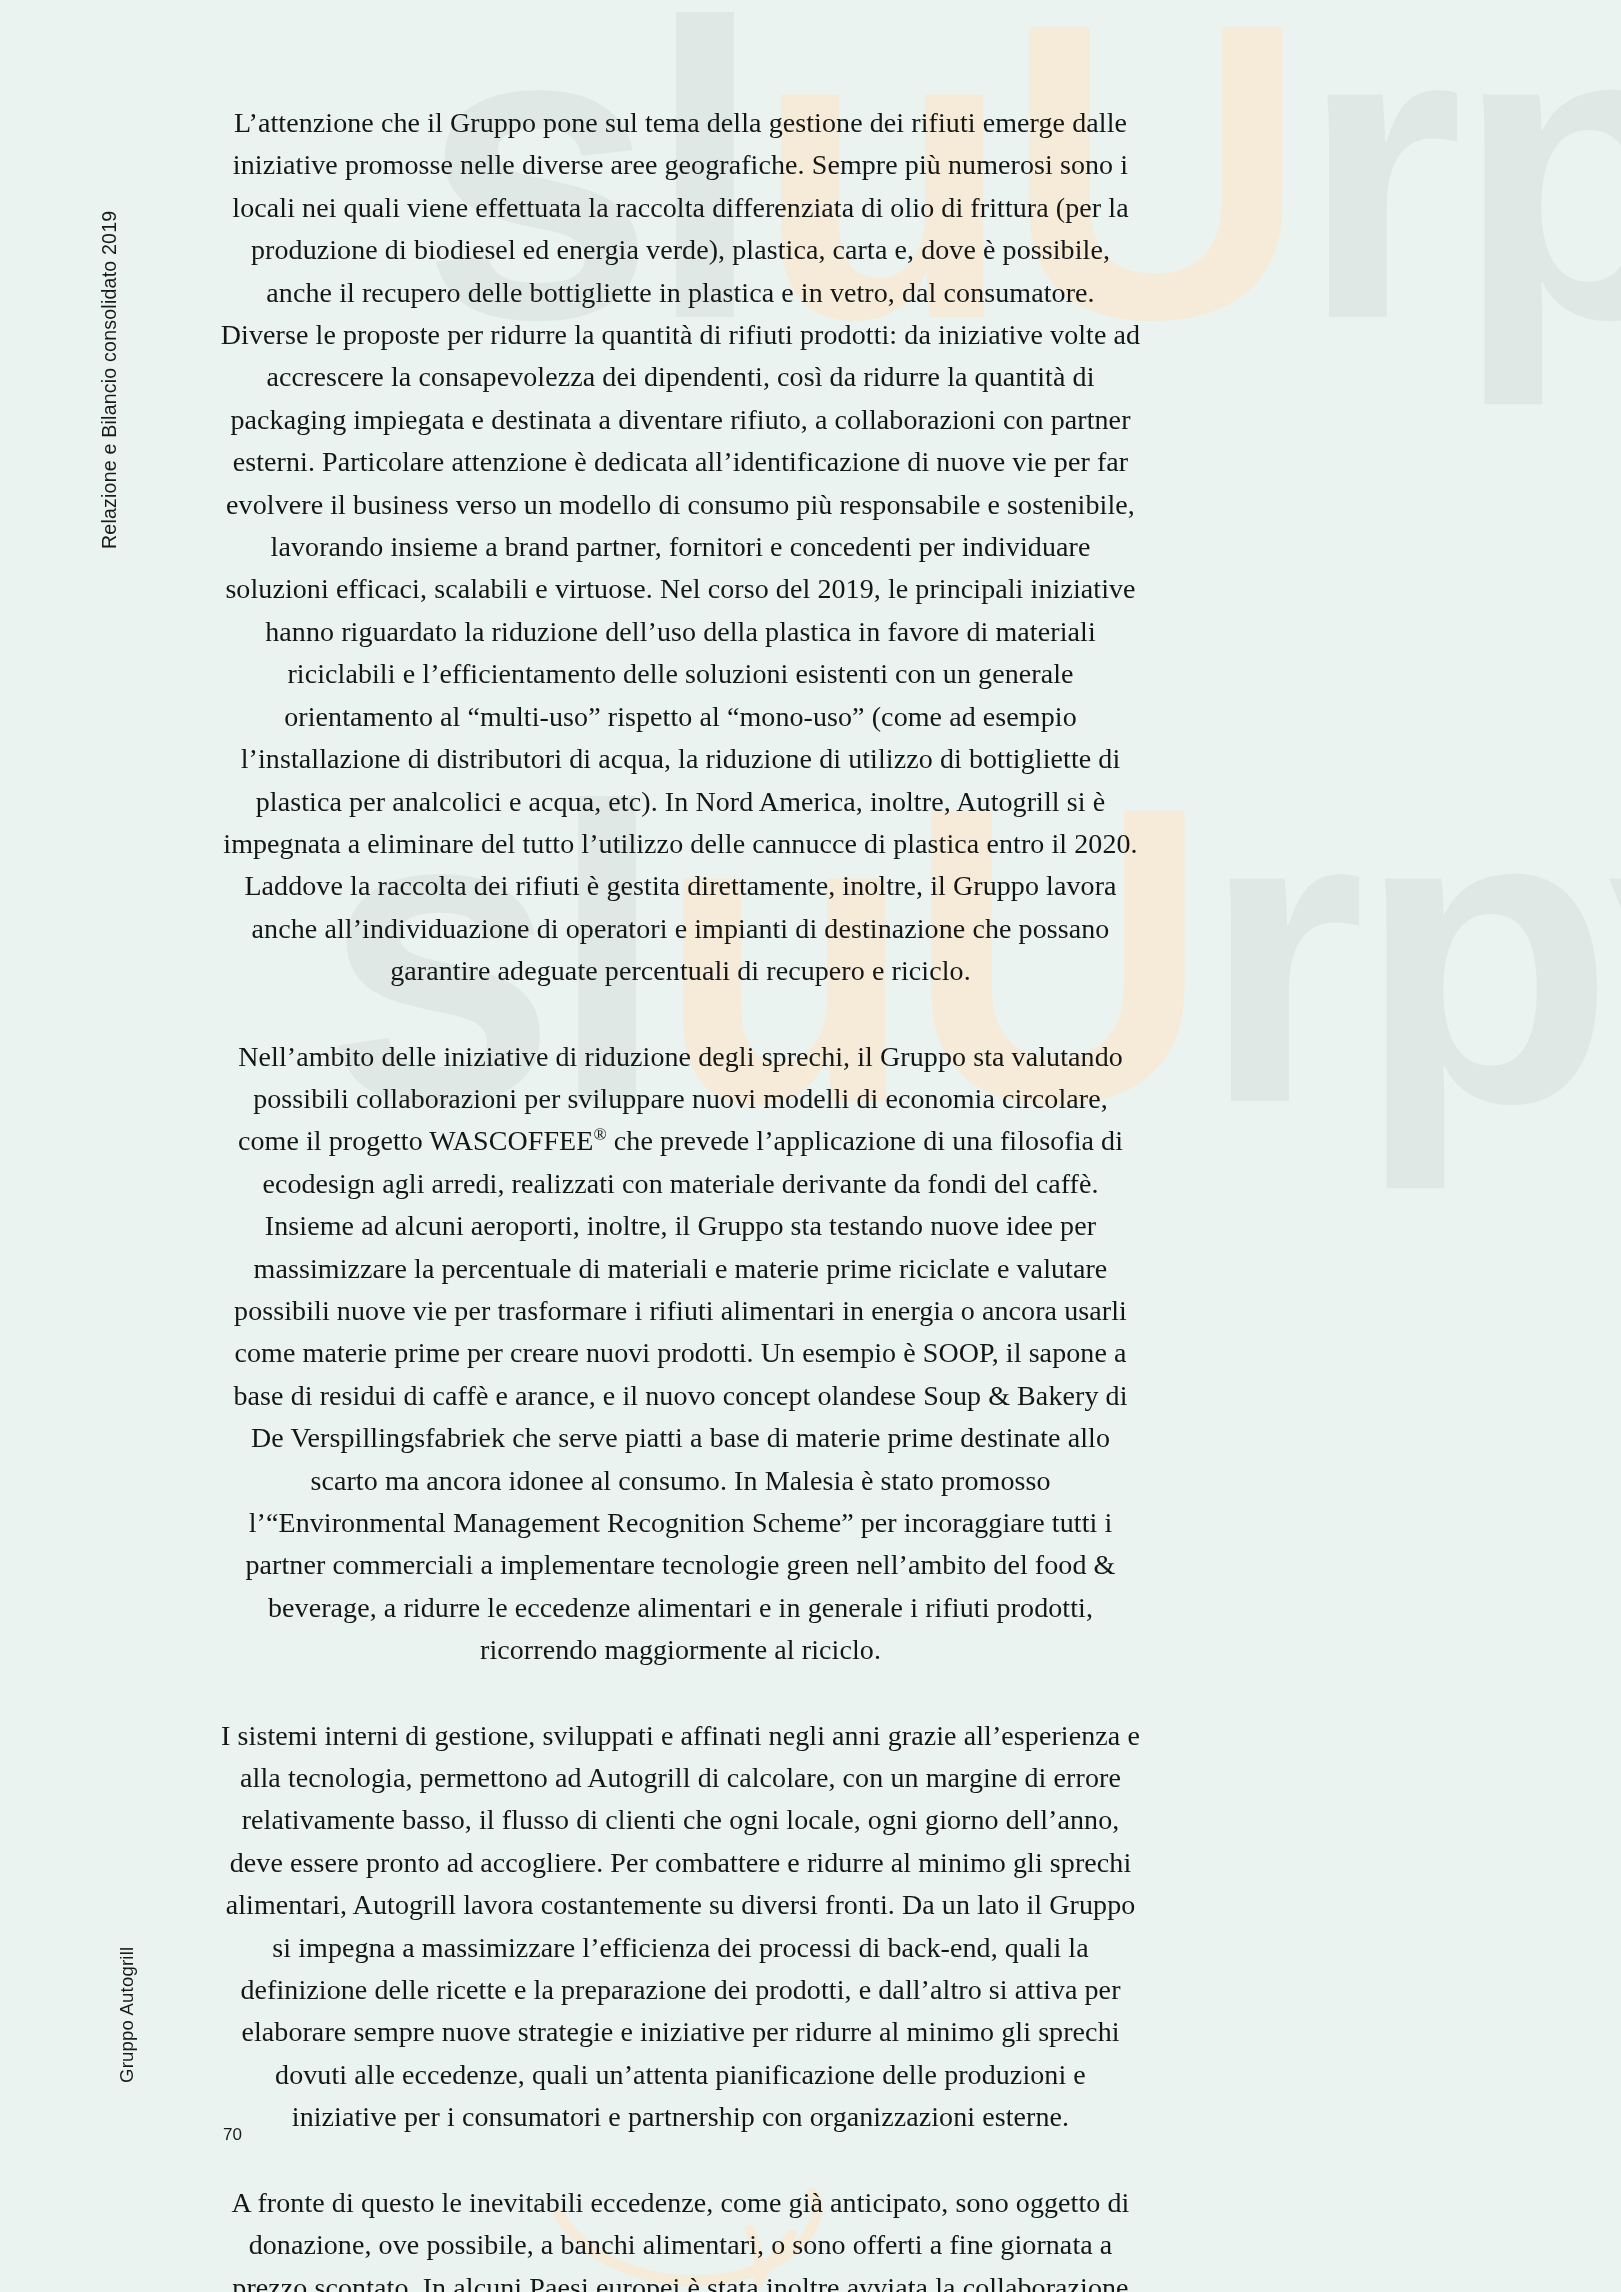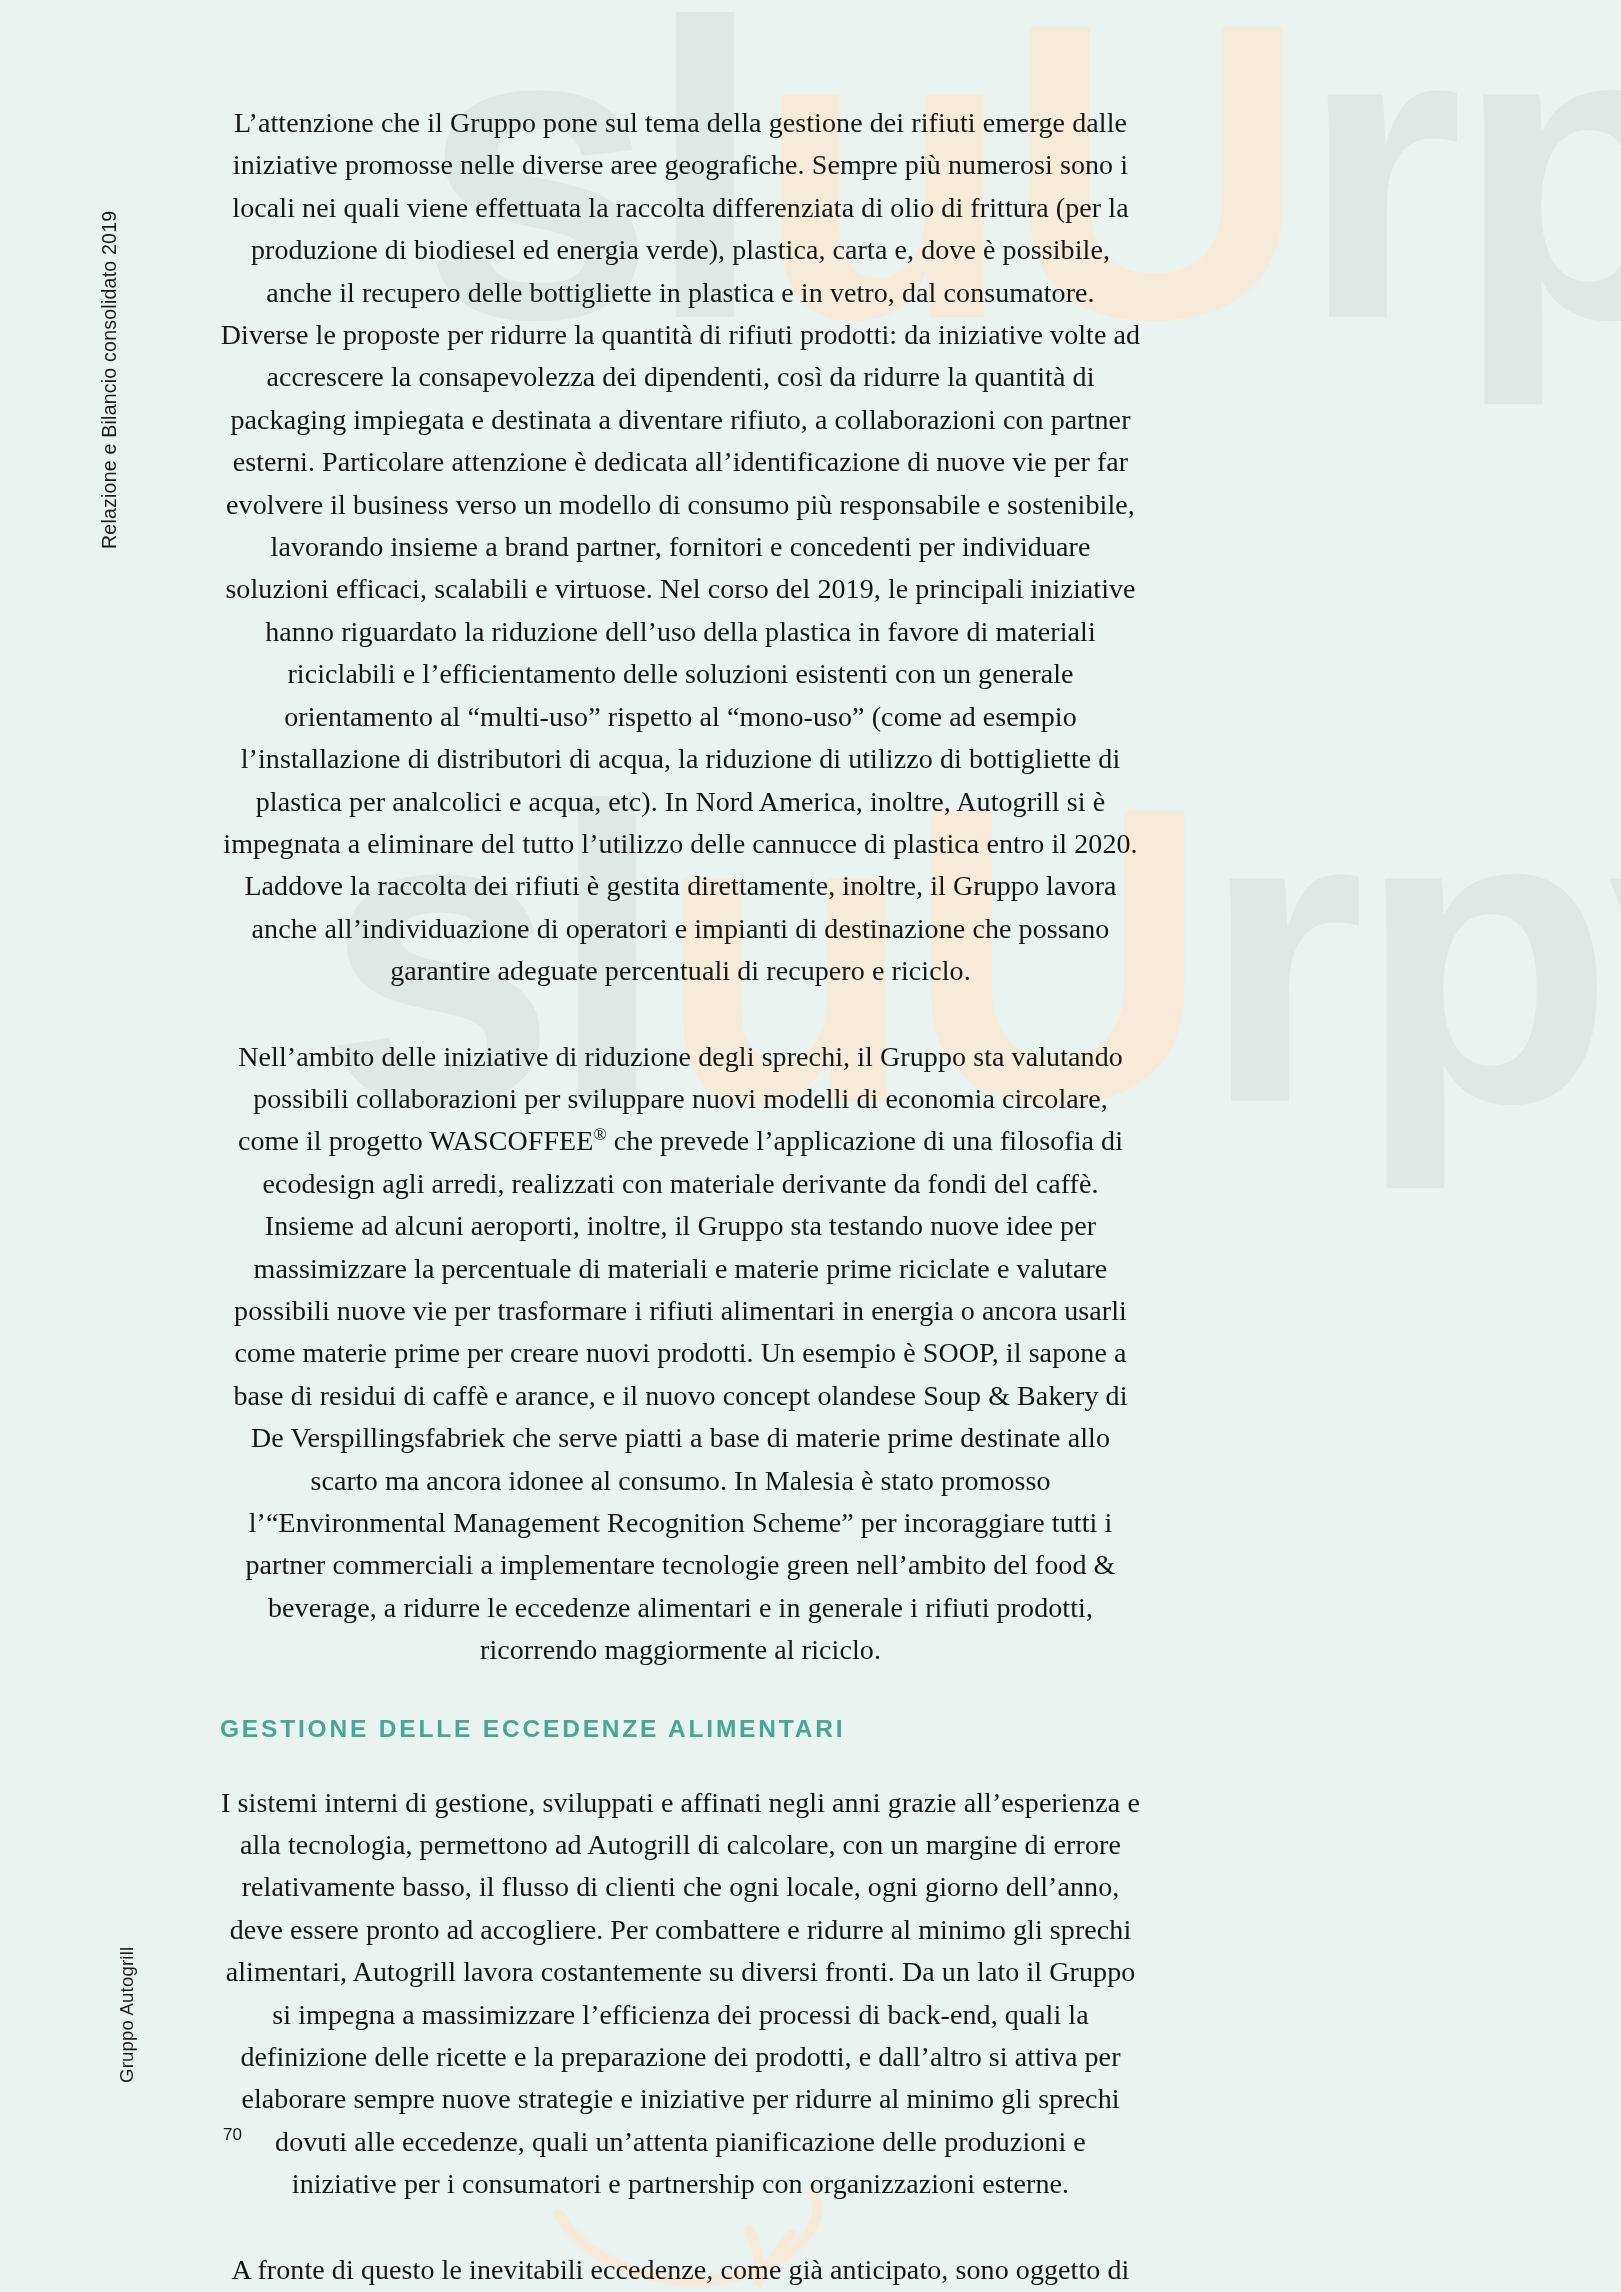--- a/index.html
+++ b/index.html
@@ -132,21 +132,20 @@
 
   <div class="vtext vtext-top">Relazione e Bilancio consolidato 2019</div>
   <div class="vtext vtext-bot">Gruppo Autogrill</div>
 
   <div class="content">
 
     <p class="body">L’attenzione che il Gruppo pone sul tema della gestione dei rifiuti emerge dalle iniziative promosse nelle diverse aree geografiche. Sempre più numerosi sono i locali nei quali viene effettuata la raccolta differenziata di olio di frittura (per la produzione di biodiesel ed energia verde), plastica, carta e, dove è possibile, anche il recupero delle bottigliette in plastica e in vetro, dal consumatore. Diverse le proposte per ridurre la quantità di rifiuti prodotti: da iniziative volte ad accrescere la consapevolezza dei dipendenti, così da ridurre la quantità di packaging impiegata e destinata a diventare rifiuto, a collaborazioni con partner esterni. Particolare attenzione è dedicata all’identificazione di nuove vie per far evolvere il business verso un modello di consumo più responsabile e sostenibile, lavorando insieme a brand partner, fornitori e concedenti per individuare soluzioni efficaci, scalabili e virtuose. Nel corso del 2019, le principali iniziative hanno riguardato la riduzione dell’uso della plastica in favore di materiali riciclabili e l’efficientamento delle soluzioni esistenti con un generale orientamento al “multi-uso” rispetto al “mono-uso” (come ad esempio l’installazione di distributori di acqua, la riduzione di utilizzo di bottigliette di plastica per analcolici e acqua, etc). In Nord America, inoltre, Autogrill si è impegnata a eliminare del tutto l’utilizzo delle cannucce di plastica entro il 2020. Laddove la raccolta dei rifiuti è gestita direttamente, inoltre, il Gruppo lavora anche all’individuazione di operatori e impianti di destinazione che possano garantire adeguate percentuali di recupero e riciclo.</p>
 
     <p class="body"><span>Nell’ambito delle iniziative di riduzione degli sprechi, il Gruppo sta valutando possibili collaborazioni per sviluppare nuovi modelli di economia circolare, come il progetto WASCOFFEE</span><sup class="reg">®</sup><span> che prevede l’applicazione di una filosofia di ecodesign agli arredi, realizzati con materiale derivante da fondi del caffè. Insieme ad alcuni aeroporti, inoltre, il Gruppo sta testando nuove idee per massimizzare la percentuale di materiali e materie prime riciclate e valutare possibili nuove vie per trasformare i rifiuti alimentari in energia o ancora usarli come materie prime per creare nuovi prodotti. Un esempio è SOOP, il sapone a base di residui di caffè e arance, e il nuovo concept olandese Soup &amp; Bakery di De Verspillingsfabriek che serve piatti a base di materie prime destinate allo scarto ma ancora idonee al consumo. In Malesia è stato promosso l’“Environmental Management Recognition Scheme” per incoraggiare tutti i partner commerciali a implementare tecnologie green nell’ambito del food &amp; beverage, a ridurre le eccedenze alimentari e in generale i rifiuti prodotti, ricorrendo maggiormente al riciclo.</span></p>
 
-    <h2 class="section">GESTIONE DELLE ECCEDENZE ALIMENTARI</h2>
 
     <p class="body">I sistemi interni di gestione, sviluppati e affinati negli anni grazie all’esperienza e alla tecnologia, permettono ad Autogrill di calcolare, con un margine di errore relativamente basso, il flusso di clienti che ogni locale, ogni giorno dell’anno, deve essere pronto ad accogliere. Per combattere e ridurre al minimo gli sprechi alimentari, Autogrill lavora costantemente su diversi fronti. Da un lato il Gruppo si impegna a massimizzare l’efficienza dei processi di back-end, quali la definizione delle ricette e la preparazione dei prodotti, e dall’altro si attiva per elaborare sempre nuove strategie e iniziative per ridurre al minimo gli sprechi dovuti alle eccedenze, quali un’attenta pianificazione delle produzioni e iniziative per i consumatori e partnership con organizzazioni esterne.</p>
 
     <p class="body tight"><span>A fronte di questo le inevitabili eccedenze, come già anticipato, sono oggetto di donazione, ove possibile, a banchi alimentari, o sono offerti a fine giornata a prezzo scontato. In alcuni Paesi europei è stata inoltre avviata la collaborazione con la app “</span><em class="ital">Too Soup To Go</em><span>”, attiva per la lotta della spreco alimentare.</span></p>
 
   </div>
 
   <div class="page-number">70</div>
 
 </div>

